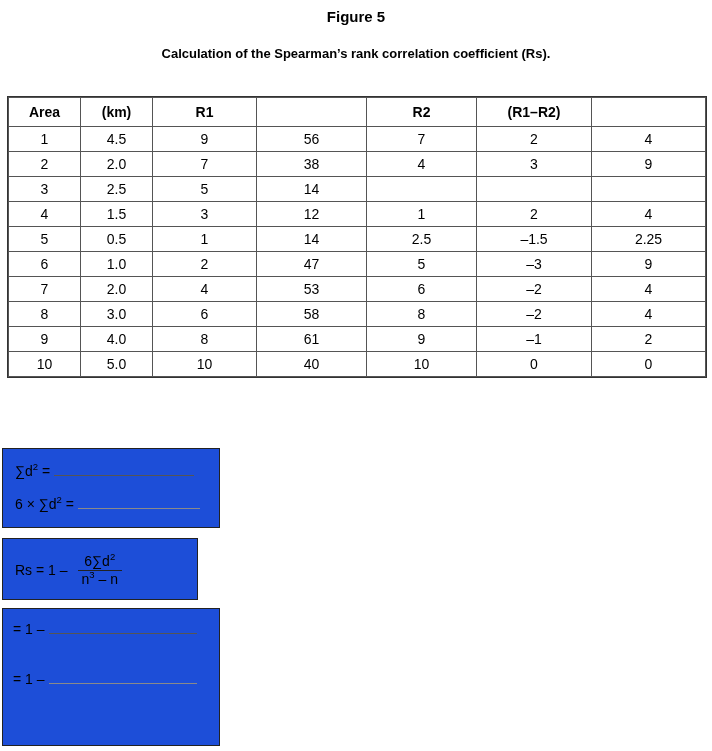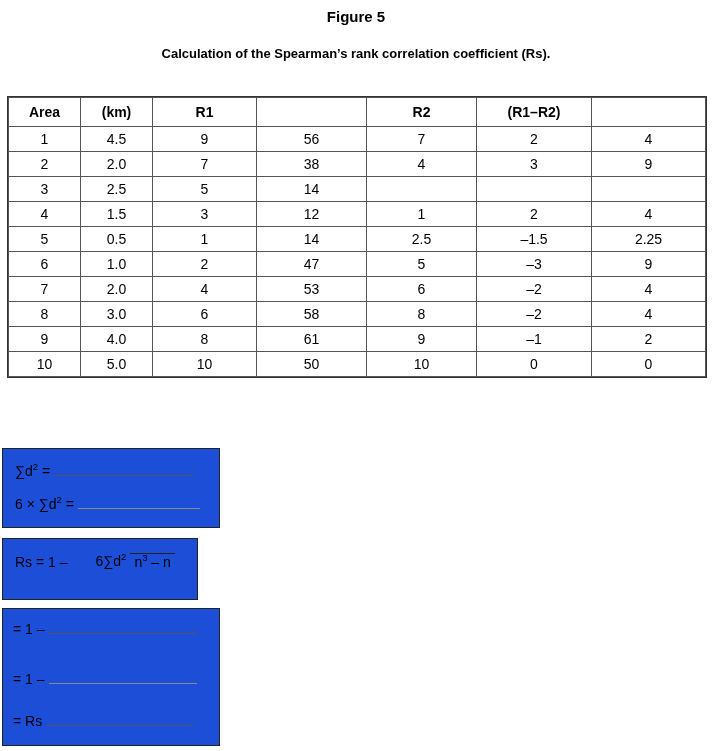--- a/index.html
+++ b/index.html
@@ -112,23 +112,23 @@
   .blank-rule.dark { border-bottom-color: #555555; }
 
   
   #sum-row-1 { left: 12px; top: 14px; }
   #sum-row-2 { left: 12px; top: 47px; }
 
   
   #rs-row { left: 12px; top: 14px; display: flex; align-items: center; }
   .frac {
     display: inline-flex;
-    flex-direction: row;
+    flex-direction: column;
     align-items: center;
-    margin-left: 24px;
+    margin-left: 10px;
     line-height: 1.15;
   }
   .frac .num { padding: 0 4px 1px 4px; }
   .frac .den { padding: 0 4px 0 4px; border-top: 1px solid #222222; }
 
   
   #step-row-1 { left: 10px; top: 12px; }
   #step-den {
     position: absolute;
     left: 10px;
@@ -247,21 +247,21 @@
         <td>8</td>
         <td>61</td>
         <td>9</td>
         <td>–1</td>
         <td>2</td>
       </tr>
       <tr>
         <td>10</td>
         <td>5.0</td>
         <td>10</td>
-        <td>50</td>
+        <td>40</td>
         <td>10</td>
         <td>0</td>
         <td>0</td>
       </tr>
     </tbody>
 </table>
 
 <div class="calc-box" id="sum-box">
   <div class="line-row" id="sum-row-1">
     <span><span>∑d</span><sup>2</sup><span> =</span></span>
@@ -285,17 +285,13 @@
 
 <div class="calc-box" id="steps-box">
   <div class="line-row" id="step-row-1">
     <span>= 1 –</span>
     <span class="blank-rule dark" style="width:148px"></span>
   </div>
   <div class="line-row" id="step-row-2">
     <span>= 1 –</span>
     <span class="blank-rule" style="width:148px"></span>
   </div>
-  <div class="line-row" id="step-row-3">
-    <span>= Rs</span>
-    <span class="blank-rule dark" style="width:148px"></span>
-  </div>
 </div>
 
 </body></html>

